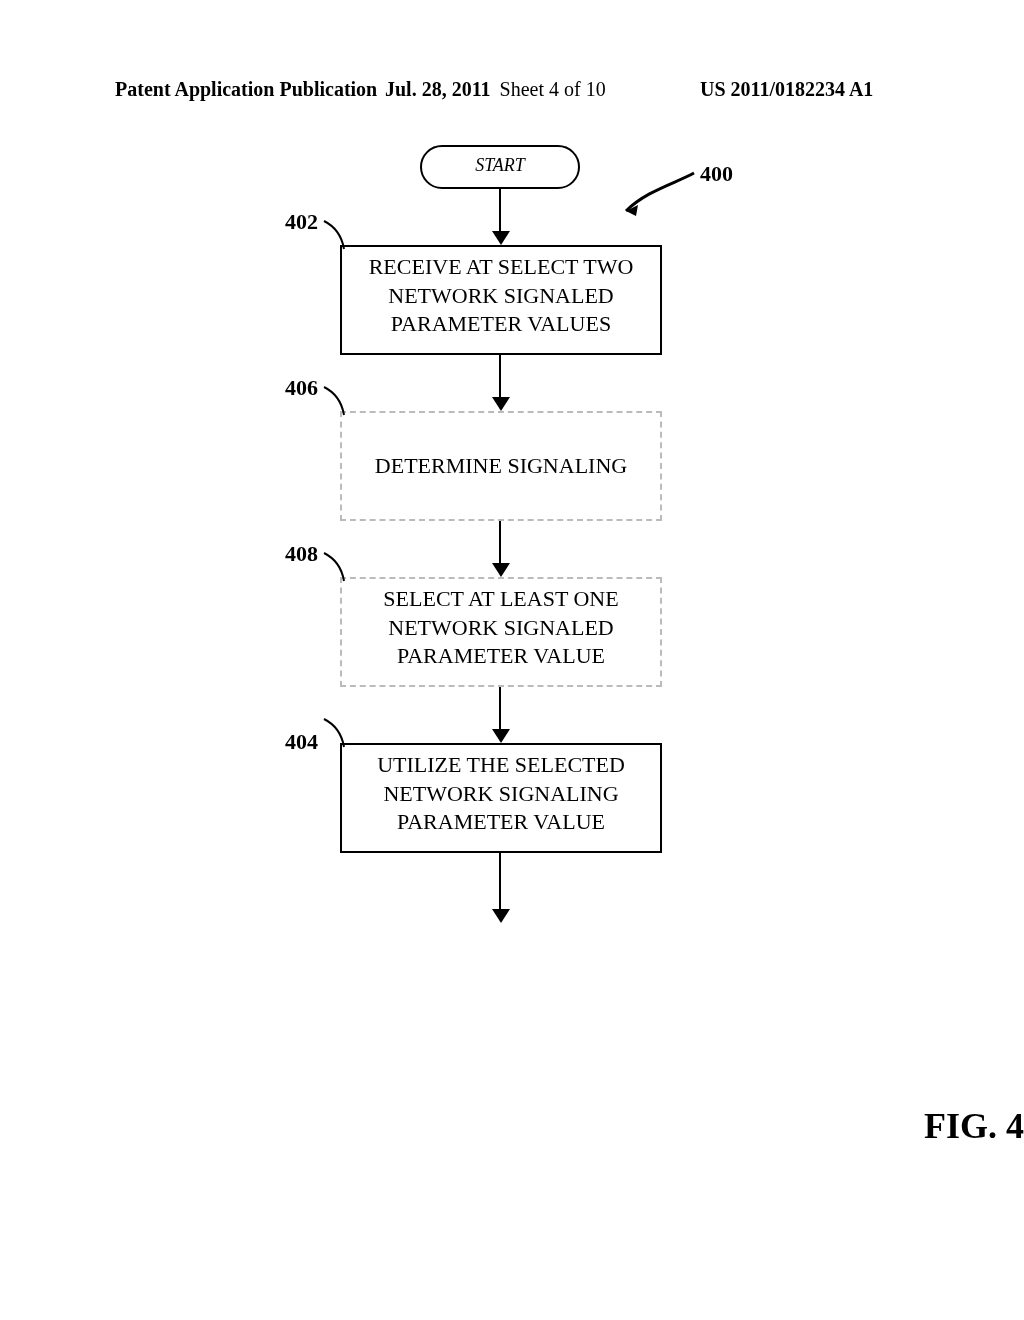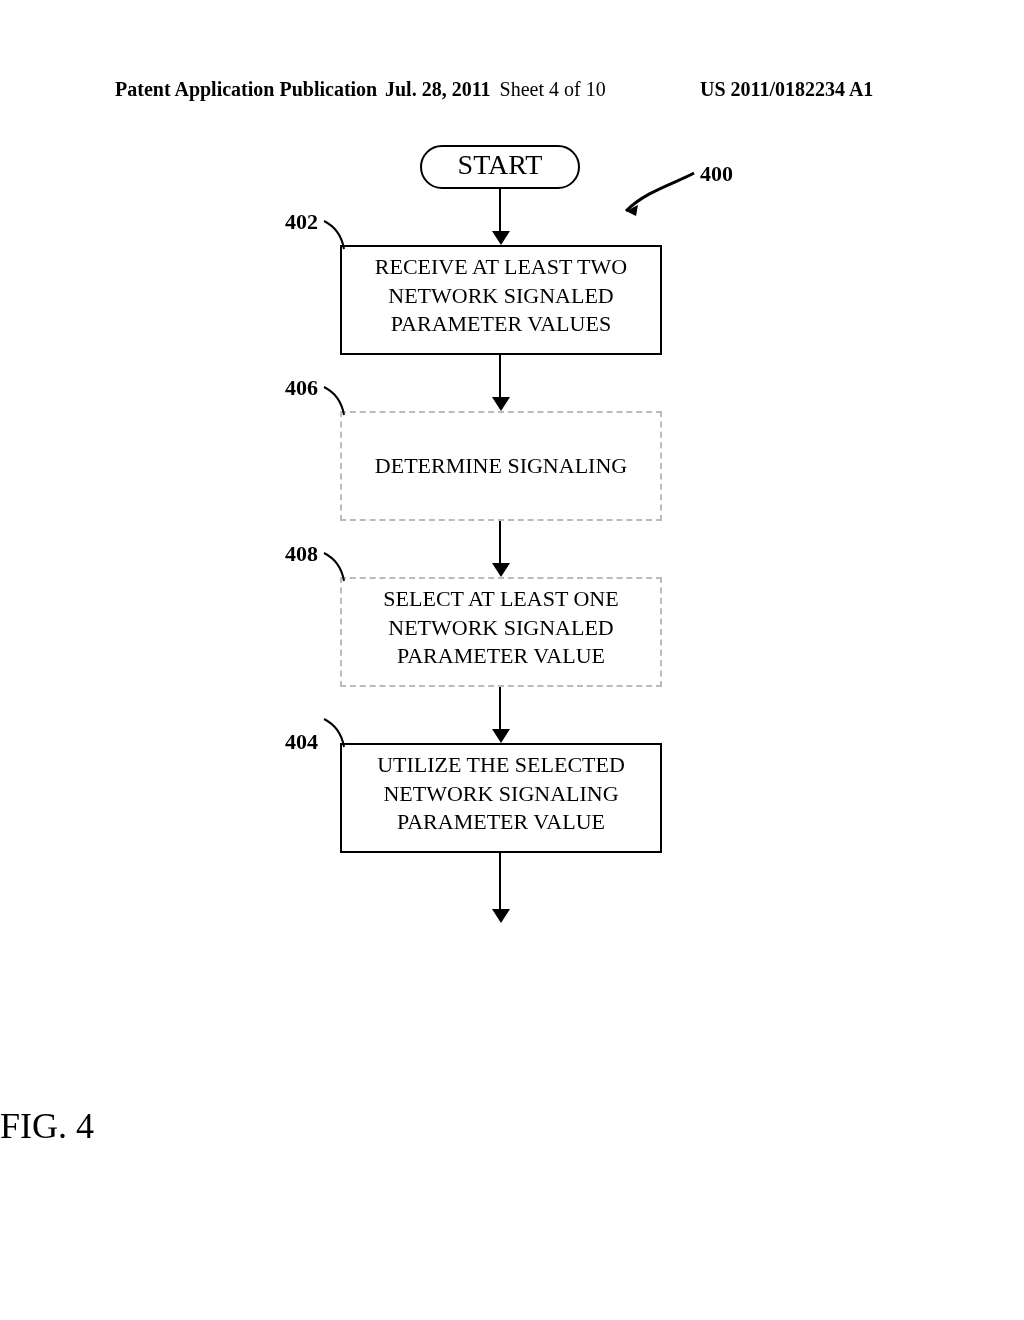--- a/index.html
+++ b/index.html
@@ -40,22 +40,23 @@
   }
   .solid-box  { border: 2px solid #000; }
   .dashed-box { border: 2px dashed #bbb; }
 
   .terminator {
     position: absolute;
     left: 420px;
     width: 160px;
     height: 44px;
     text-align: center;
-    font-size: 28px;
+    font-size: 18px;
     line-height: 40px;
+    font-style: italic;
   }
   .terminator svg { position:absolute; left:0; top:0; width:100%; height:100%; }
   .terminator span { position: relative; z-index:1; }
 
   .arrow-line {
     position: absolute;
     left: 499px;
     width: 2px;
     background: #000;
   }
@@ -73,23 +74,23 @@
     font-size: 22px;
     font-weight: bold;
   }
   .leader-svg { position:absolute; overflow:visible; }
 
   .fig-caption {
     position: absolute;
     top: 1105px;
     left: 0;
     width: 1024px;
-    text-align: left;
+    text-align: right;
     font-size: 36px;
-    font-weight: normal;
+    font-weight: bold;
   }
 
   
   .arrow400 {
     position:absolute;
     top: 170px; left: 616px; width: 80px; height: 45px;
   }
   .arrow400 svg { width:100%; height:100%; overflow:visible; }
 </style>
 </head>
@@ -110,21 +111,21 @@
     <svg viewBox="0 0 160 44">
       <rect x="1" y="1" width="158" height="42" rx="21" ry="21" fill="none" stroke="#000" stroke-width="2"></rect>
     </svg>
     <span>START</span>
   </div>
 
   <div class="arrow-line" style="top:44px; height:44px;"></div>
   <div class="arrow-head" style="top:86px;"></div>
 
   <div class="box solid-box" style="top:100px; height:110px;">
-    <span>RECEIVE AT LEAST TWO NETWORK SIGNALED PARAMETER VALUES</span>
+    <span>RECEIVE AT SELECT TWO NETWORK SIGNALED PARAMETER VALUES</span>
   </div>
 
   <div class="arrow-line" style="top:210px; height:44px;"></div>
   <div class="arrow-head" style="top:252px;"></div>
 
   <div class="box dashed-box" style="top:266px; height:110px; display:flex; align-items:center; justify-content:center;">
     <span>DETERMINE SIGNALING</span>
   </div>
 
   <div class="arrow-line" style="top:376px; height:44px;"></div>

